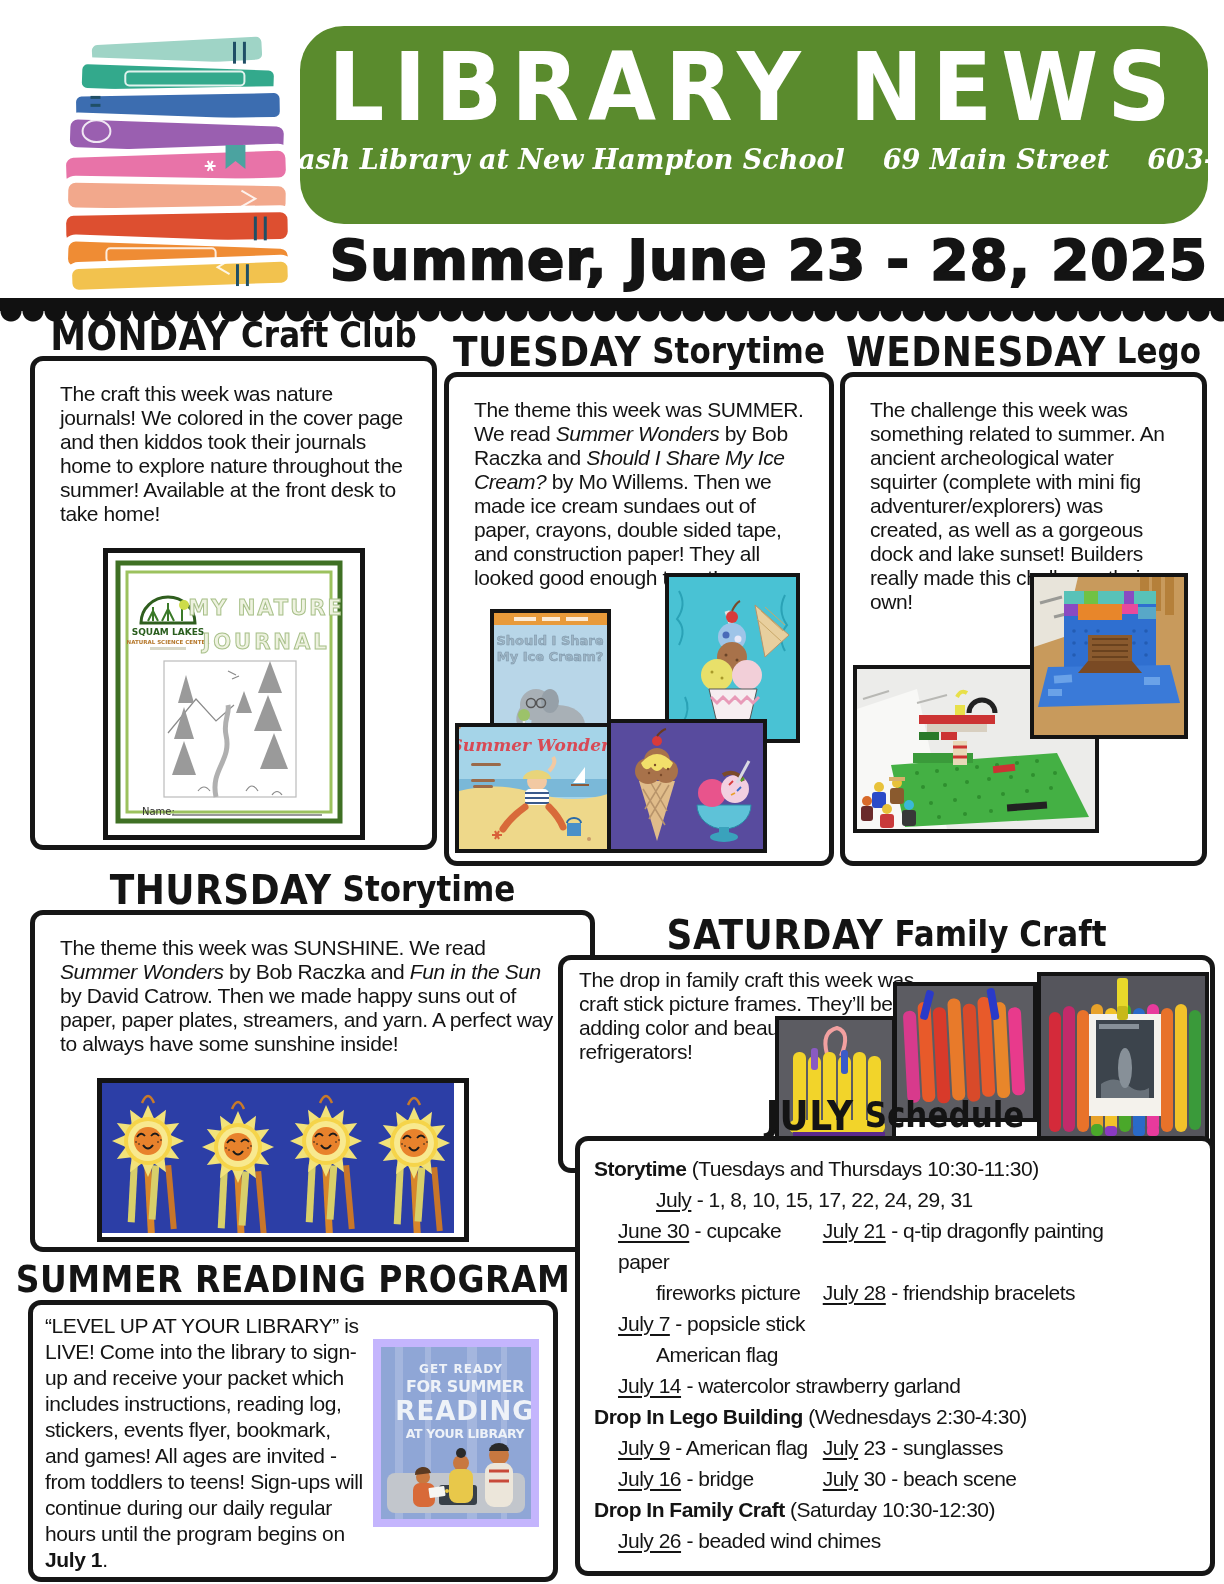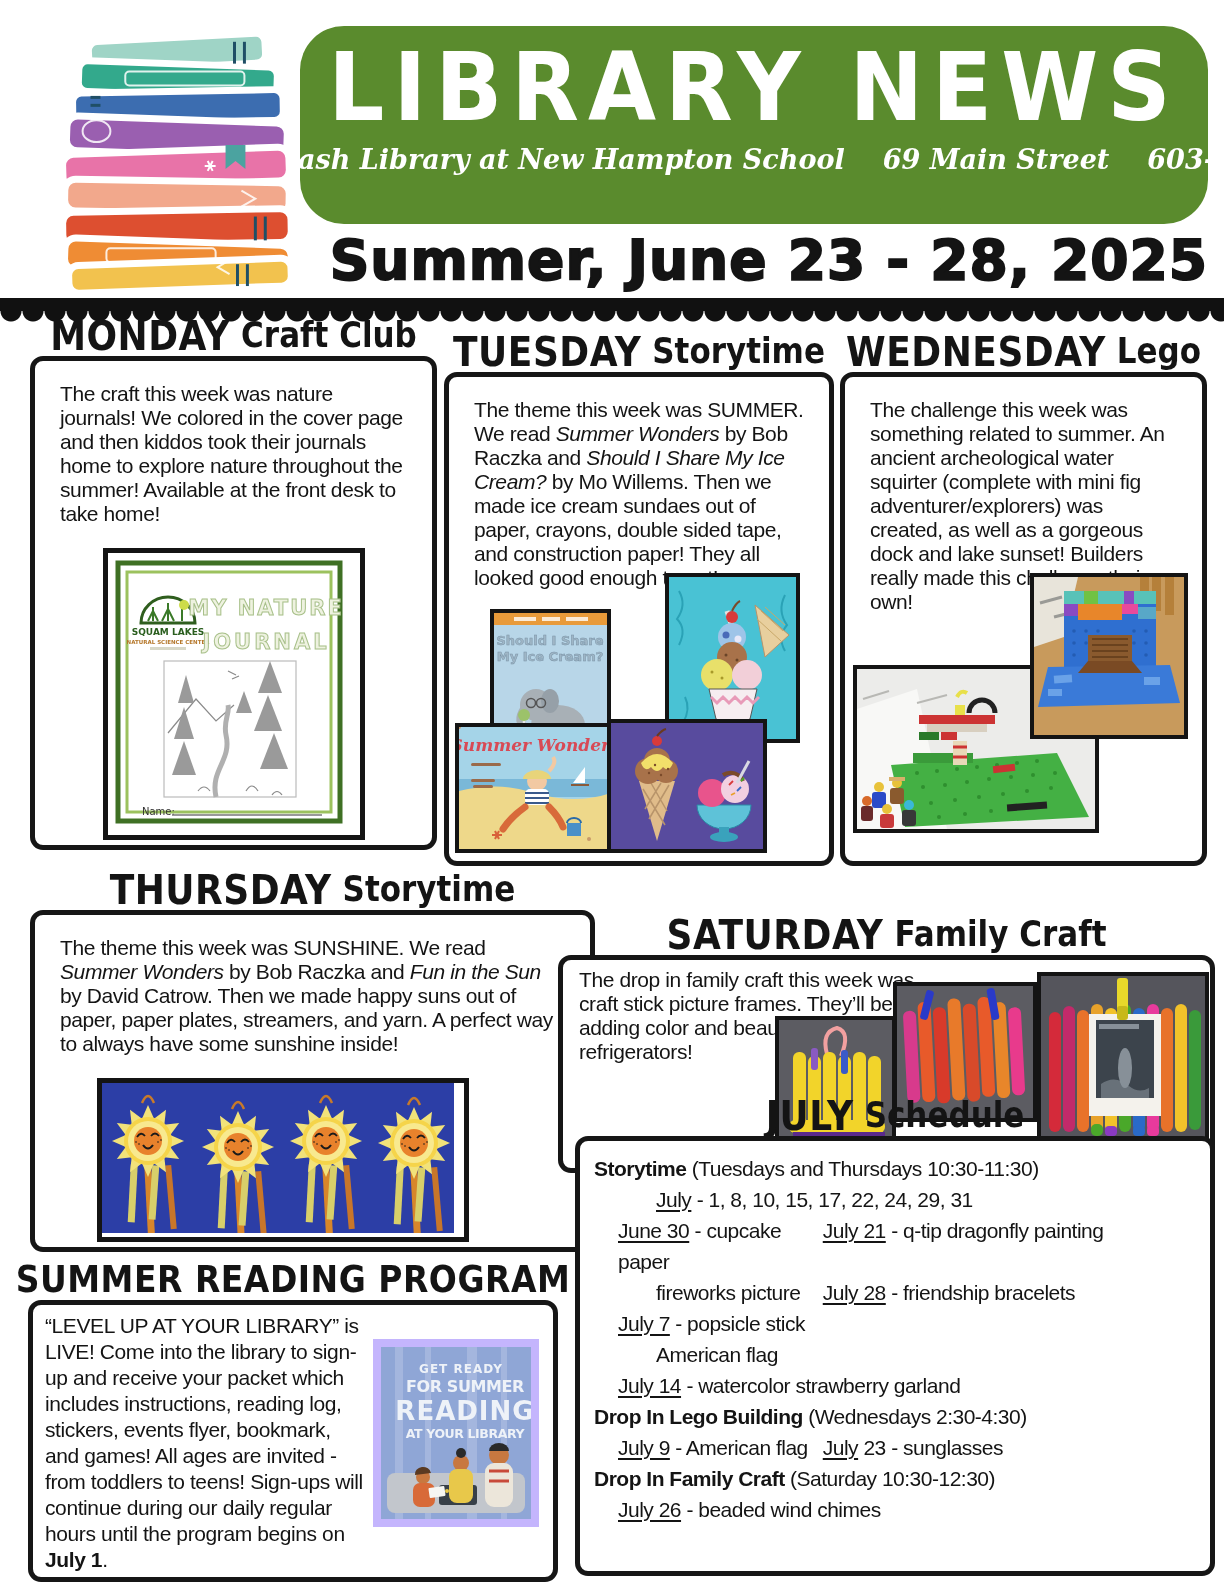--- a/index.html
+++ b/index.html
@@ -623,20 +623,24 @@
           <div class="jrow">
             <div class="jcell ind1"><span class="uu">July 14</span><span> - watercolor strawberry garland</span></div>
           </div>
           <div class="jrow">
             <div class="jcell"><span class="bb">Drop In Lego Building</span><span> (Wednesdays 2:30-4:30)</span></div>
           </div>
           <div class="jrow two">
             <div class="jcell ind1"><span class="uu">July 9</span><span> - American flag</span></div>
             <div class="jcell"><span class="uu">July</span><span> 23 - sunglasses</span></div>
           </div>
+          <div class="jrow two">
+            <div class="jcell ind1"><span class="uu">July 16</span><span> - bridge</span></div>
+            <div class="jcell"><span class="uu">July</span><span> 30 - beach scene</span></div>
+          </div>
           <div class="jrow">
             <div class="jcell"><span class="bb">Drop In Family Craft</span><span> (Saturday 10:30-12:30)</span></div>
           </div>
           <div class="jrow">
             <div class="jcell ind1"><span class="uu">July 26</span><span> - beaded wind chimes</span></div>
           </div>
         </div>
     </div>
   </div>
 

